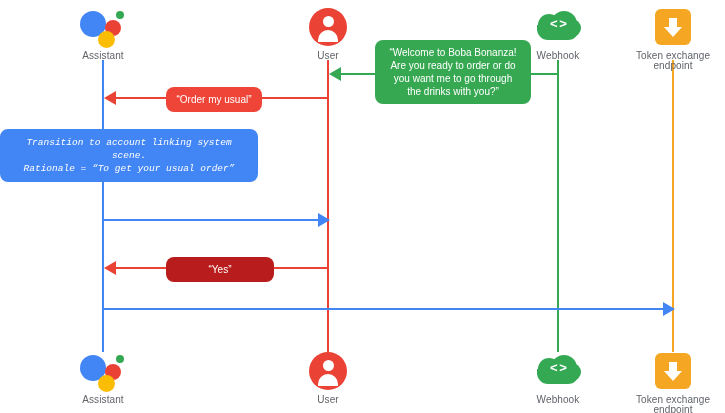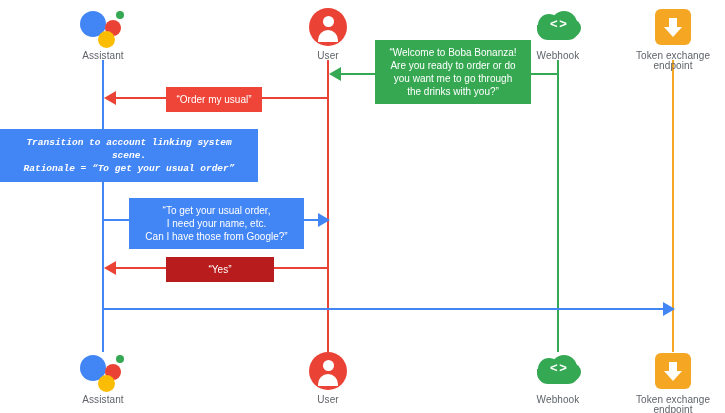--- a/index.html
+++ b/index.html
@@ -57,21 +57,21 @@
 
   
   .arrow-line{position:absolute;height:2px;}
   .arrow-head{position:absolute;width:0;height:0;}
   .head-left{border-top:7px solid transparent;border-bottom:7px solid transparent;}
   .head-right{border-top:7px solid transparent;border-bottom:7px solid transparent;}
 
   
   .bubble{
     position:absolute;
-    border-radius:0;
+    border-radius:8px;
     color:#ffffff;
     text-align:center;
     box-sizing:border-box;
     white-space:pre-line;
   }
   .bubble.speech{
     font-family:"Liberation Sans", sans-serif;
     font-size:10px;
     line-height:13px;
     padding:6px 10px;
@@ -109,26 +109,23 @@
   <div class="arrow-line" style="left:103px;top:308px;width:562px;background:#4285F4;"></div>
   <div class="arrow-head head-right" style="left:663px;top:302px;border-left:12px solid #4285F4;"></div>
 
   <div class="bubble speech" style="left:375px;top:40px;width:156px;background:#36A852;">“Welcome to Boba Bonanza!
 Are you ready to order or do
 you want me to go through
 the drinks with you?”</div>
 
   <div class="bubble speech" style="left:166px;top:87px;width:96px;background:#EF4538;">“Order my usual”</div>
 
-  <div class="bubble mono" style="left:0px;top:129px;width:258px;background:#4285F4;font-weight:bold;">Transition to account linking system scene.
+  <div class="bubble mono" style="left:0px;top:129px;width:258px;background:#4285F4;">Transition to account linking system scene.
 Rationale = “To get your usual order”</div>
 
-  <div class="bubble speech" style="left:129px;top:198px;width:175px;background:#4285F4;">“To get your usual order,
-I need your name, etc.
-Can I have those from Google?”</div>
 
   <div class="bubble speech" style="left:166px;top:257px;width:108px;background:#b91c1c;">“Yes”</div>
 
 
   <div class="actor" style="left:57px;top:6px;width:92px;">
     <div class="icon-wrap">
       <div class="assistant-logo">
         <i class="a-blue"></i>
         <i class="a-red"></i>
         <i class="a-yellow"></i>

